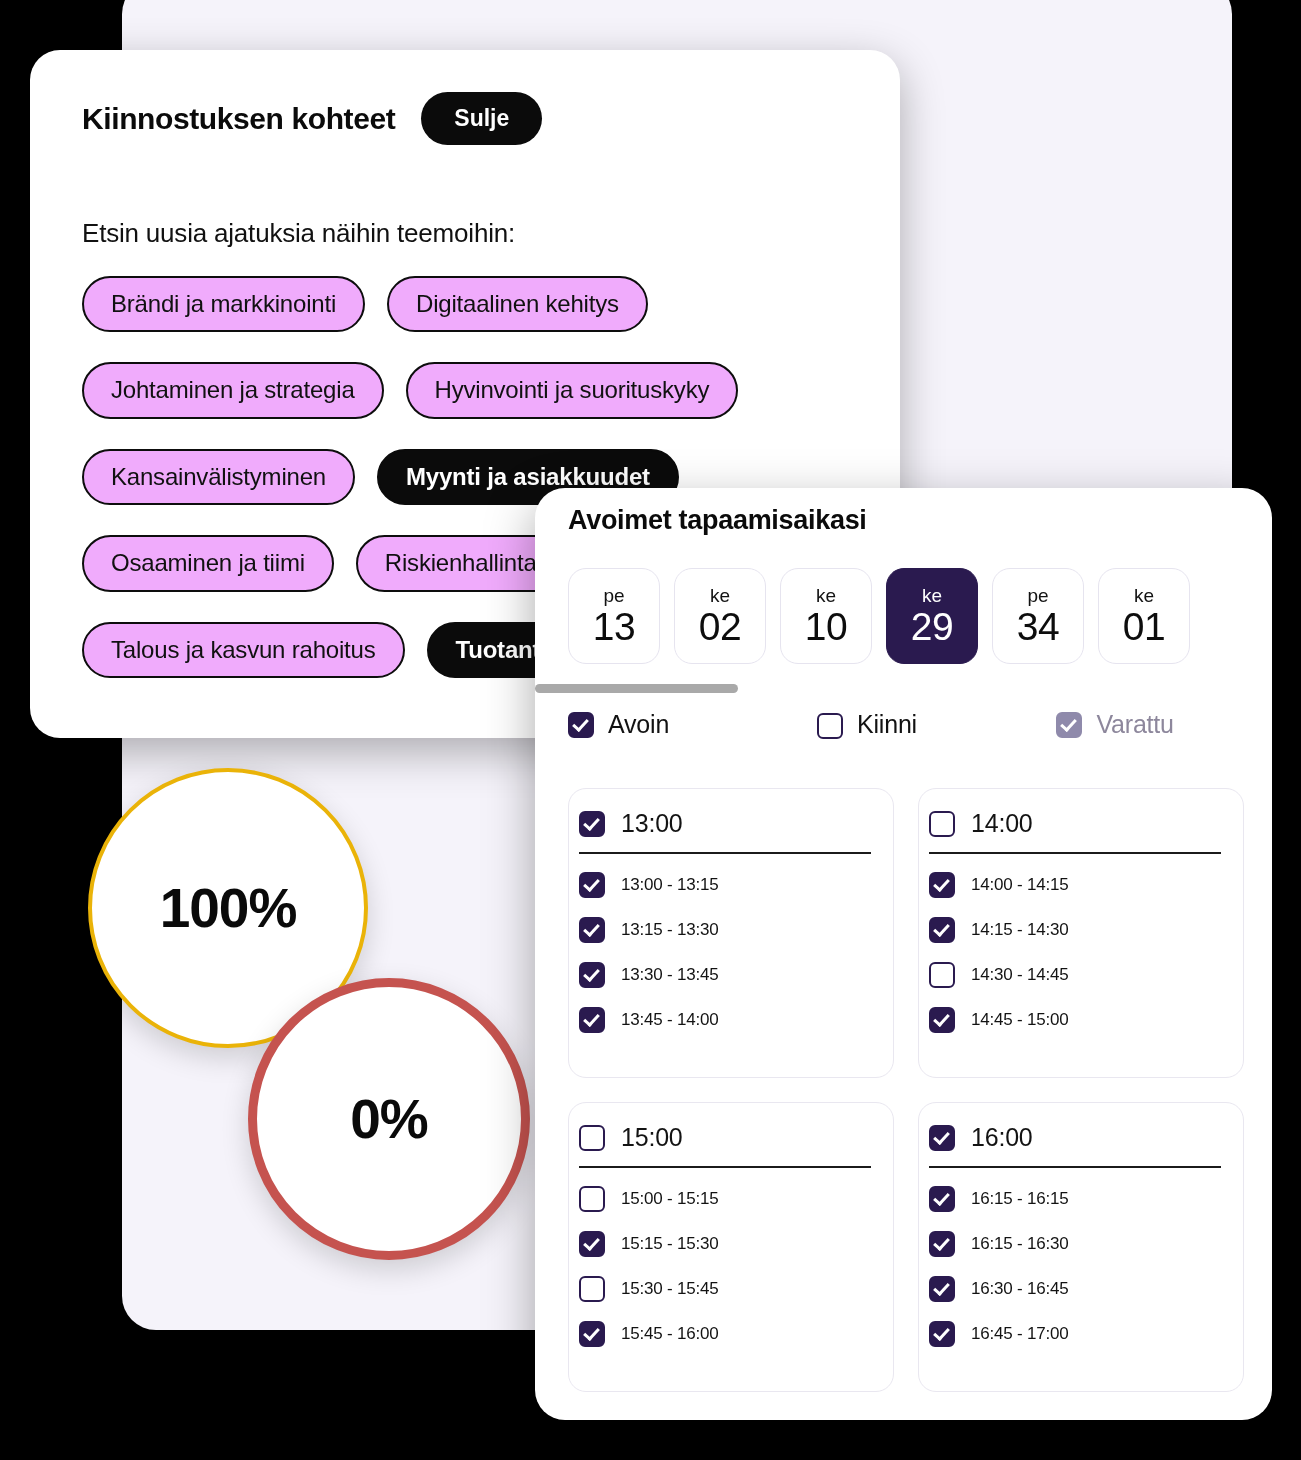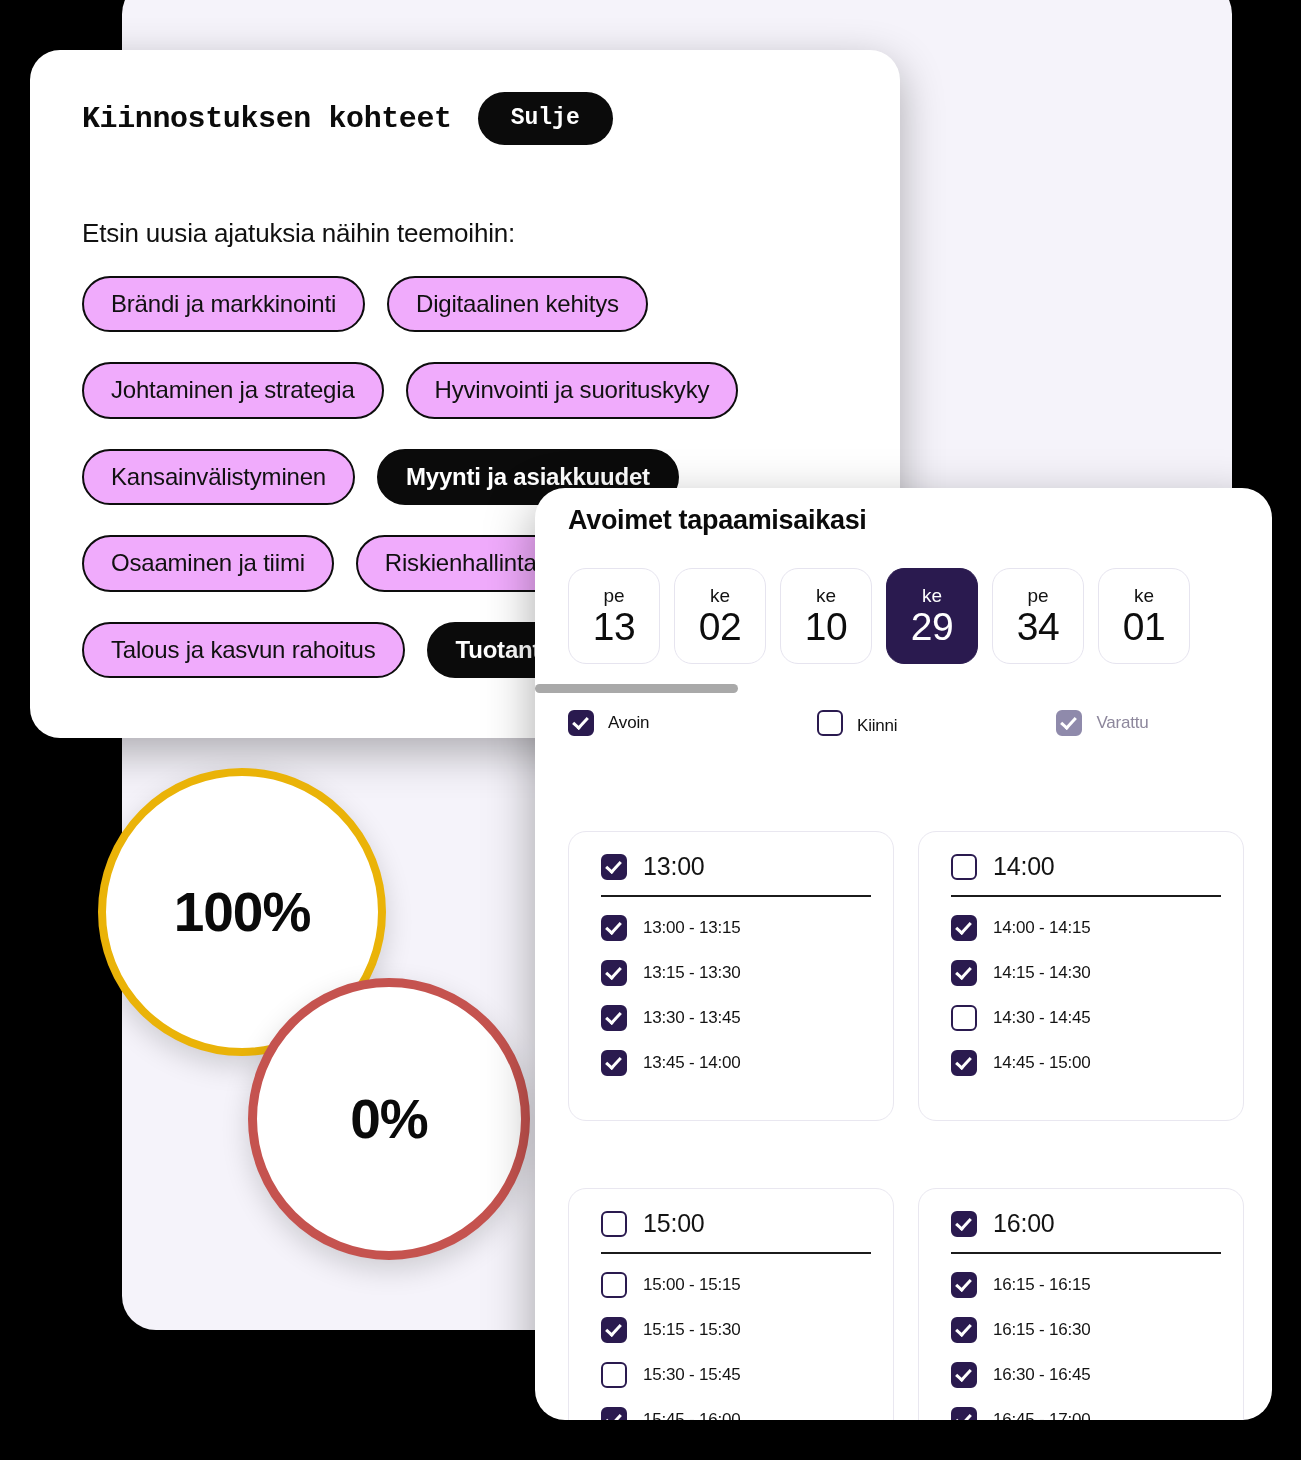--- a/index.html
+++ b/index.html
@@ -39,21 +39,20 @@
     box-shadow: 0 14px 44px rgba(0,0,0,0.30);
     overflow: hidden;
   }
   .interests-head {
     position: absolute;
     left: 52px;
     top: 42px;
     display: flex;
     align-items: center;
     gap: 26px;
-    font-family: Liberation Mono, monospace;
   }
   .interests-title {
     font-size: 30px;
     font-weight: bold;
     color: #0b0b0b;
     letter-spacing: -0.4px;
     white-space: nowrap;
   }
   .close-pill {
     background: #0b0b0b;
@@ -115,25 +114,25 @@
     border-radius: 50%;
     background: #ffffff;
     display: flex;
     align-items: center;
     justify-content: center;
     font-weight: bold;
     color: #0a0a0a;
     box-shadow: 0 10px 28px rgba(0,0,0,0.16);
   }
   .pct-green {
-    left: 98px;
+    left: 88px;
     top: 768px;
     width: 272px;
     height: 272px;
-    border: 8px solid #eab308;
+    border: 4px solid #eab308;
     font-size: 55px;
     letter-spacing: -1px;
     align-items: center;
   }
   .pct-red {
     left: 248px;
     top: 978px;
     width: 264px;
     height: 264px;
     border: 9px solid #c5534f;
@@ -223,21 +222,21 @@
   .filter-item {
     display: flex;
     align-items: center;
     gap: 14px;
     cursor: pointer;
   }
   .filter-item.f0 { width: 260px; }
   .filter-item.f1 { width: 250px; align-items: flex-end; }
   .filter-item.f2 { width: 200px; }
   .filter-label {
-    font-size: 17px;
+    font-size: 25px;
     color: #121212;
     letter-spacing: -0.2px;
   }
   .filter-item.disabled .filter-label { color: #8d879c; }
 
   
   .cb {
     width: 26px;
     height: 26px;
     border-radius: 6px;
@@ -275,24 +274,23 @@
     top: 300px;
     width: 676px;
     display: grid;
     grid-template-columns: 326px 326px;
     gap: 24px 24px;
   }
   .slot-panel {
     background: #ffffff;
     border: 1.5px solid #e9e7f0;
     border-radius: 18px;
-    padding: 20px 22px 22px 32px;
+    padding: 20px 22px 22px 10px;
     box-sizing: border-box;
     height: 290px;
-    margin-top: 43px;
   }
   .slot-head {
     display: flex;
     align-items: center;
     gap: 16px;
     padding-bottom: 14px;
     border-bottom: 2.5px solid #1b1b1b;
     cursor: pointer;
   }
   .slot-head .slot-text {

